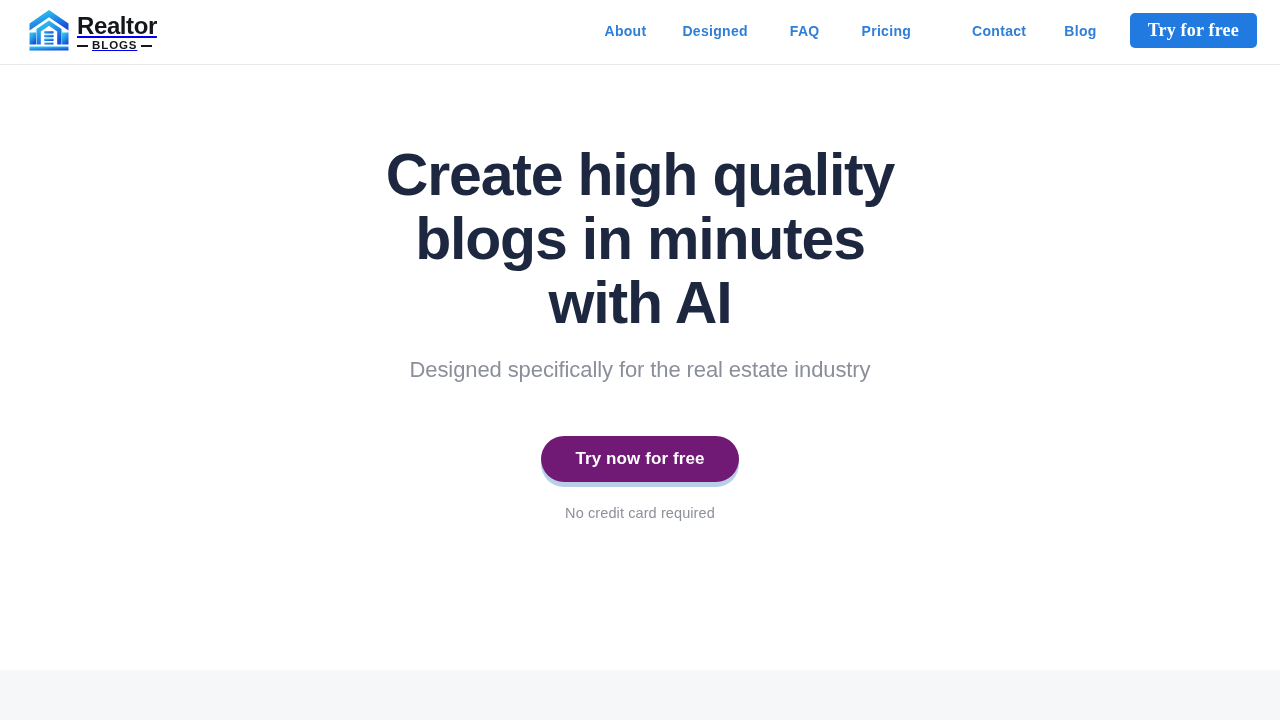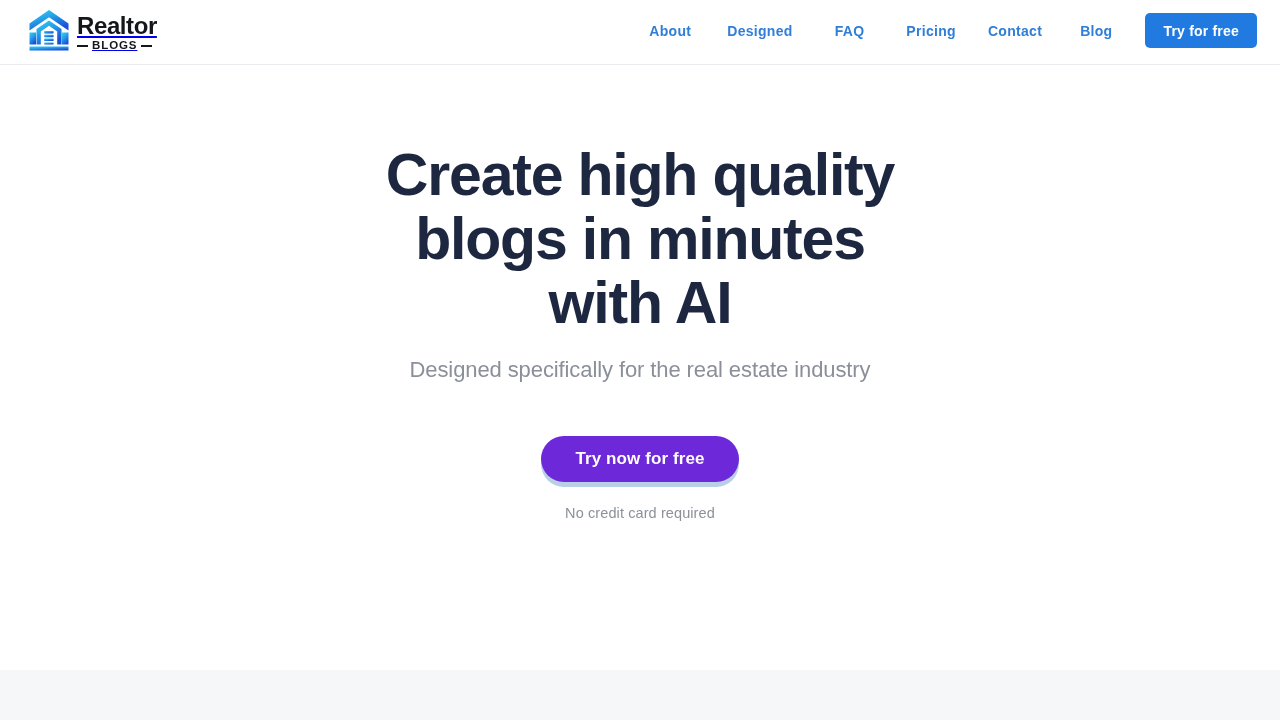--- a/index.html
+++ b/index.html
@@ -56,32 +56,32 @@
     letter-spacing:0.3px;
     text-decoration:none;
     padding:6px 0;
     cursor:pointer;
     white-space:nowrap;
   }
   .nav-gap-1 { margin-right:36px; }
   .nav-gap-2 { margin-right:42px; }
   .nav-gap-3 { margin-right:42px; }
   .nav-gap-4 { margin-right:32px; }
-  .nav-gap-5 { margin-right:38px; }
+  .nav-gap-5 { margin-right:38px;margin-left:29px; }
   .nav-gap-6 { margin-right:33px; }
 
   .btn-header {
     display:inline-flex; align-items:center; justify-content:center;
     height:35px; padding:0 18px;
     background:#217ae0;
     color:#ffffff;
-    font-size:14px; font-weight:bold; letter-spacing:0.2px;
+    font-size:18px; font-weight:bold; letter-spacing:0.2px;
     border:none; border-radius:5px;
     cursor:pointer; white-space:nowrap;
-    font-family:Liberation Sans, sans-serif;
+    font-family:Liberation Serif, serif;
   }
 
   
   .hero {
     position:absolute; top:65px; left:0;
     width:1280px; height:605px;
     background:#ffffff;
     display:flex; flex-direction:column; align-items:center;
   }
 
@@ -104,21 +104,21 @@
     font-weight:normal;
     letter-spacing:-0.1px;
     color:#8a8f99;
   }
 
   .cta-wrap { margin-top:52px; display:flex; flex-direction:column; align-items:center; }
 
   .btn-cta {
     display:inline-flex; align-items:center; justify-content:center;
     height:46px; padding:0 34px;
-    background:#6d28d9;
+    background:#701a75;
     color:#ffffff;
     font-size:17px; font-weight:bold; letter-spacing:0.1px;
     border:none; border-radius:30px;
     cursor:pointer; white-space:nowrap;
     box-shadow:0 5px 0 0 rgba(20,95,170,0.30);
     font-family:"Liberation Sans", sans-serif;
   }
 
   .fineprint {
     margin-top:23px;

